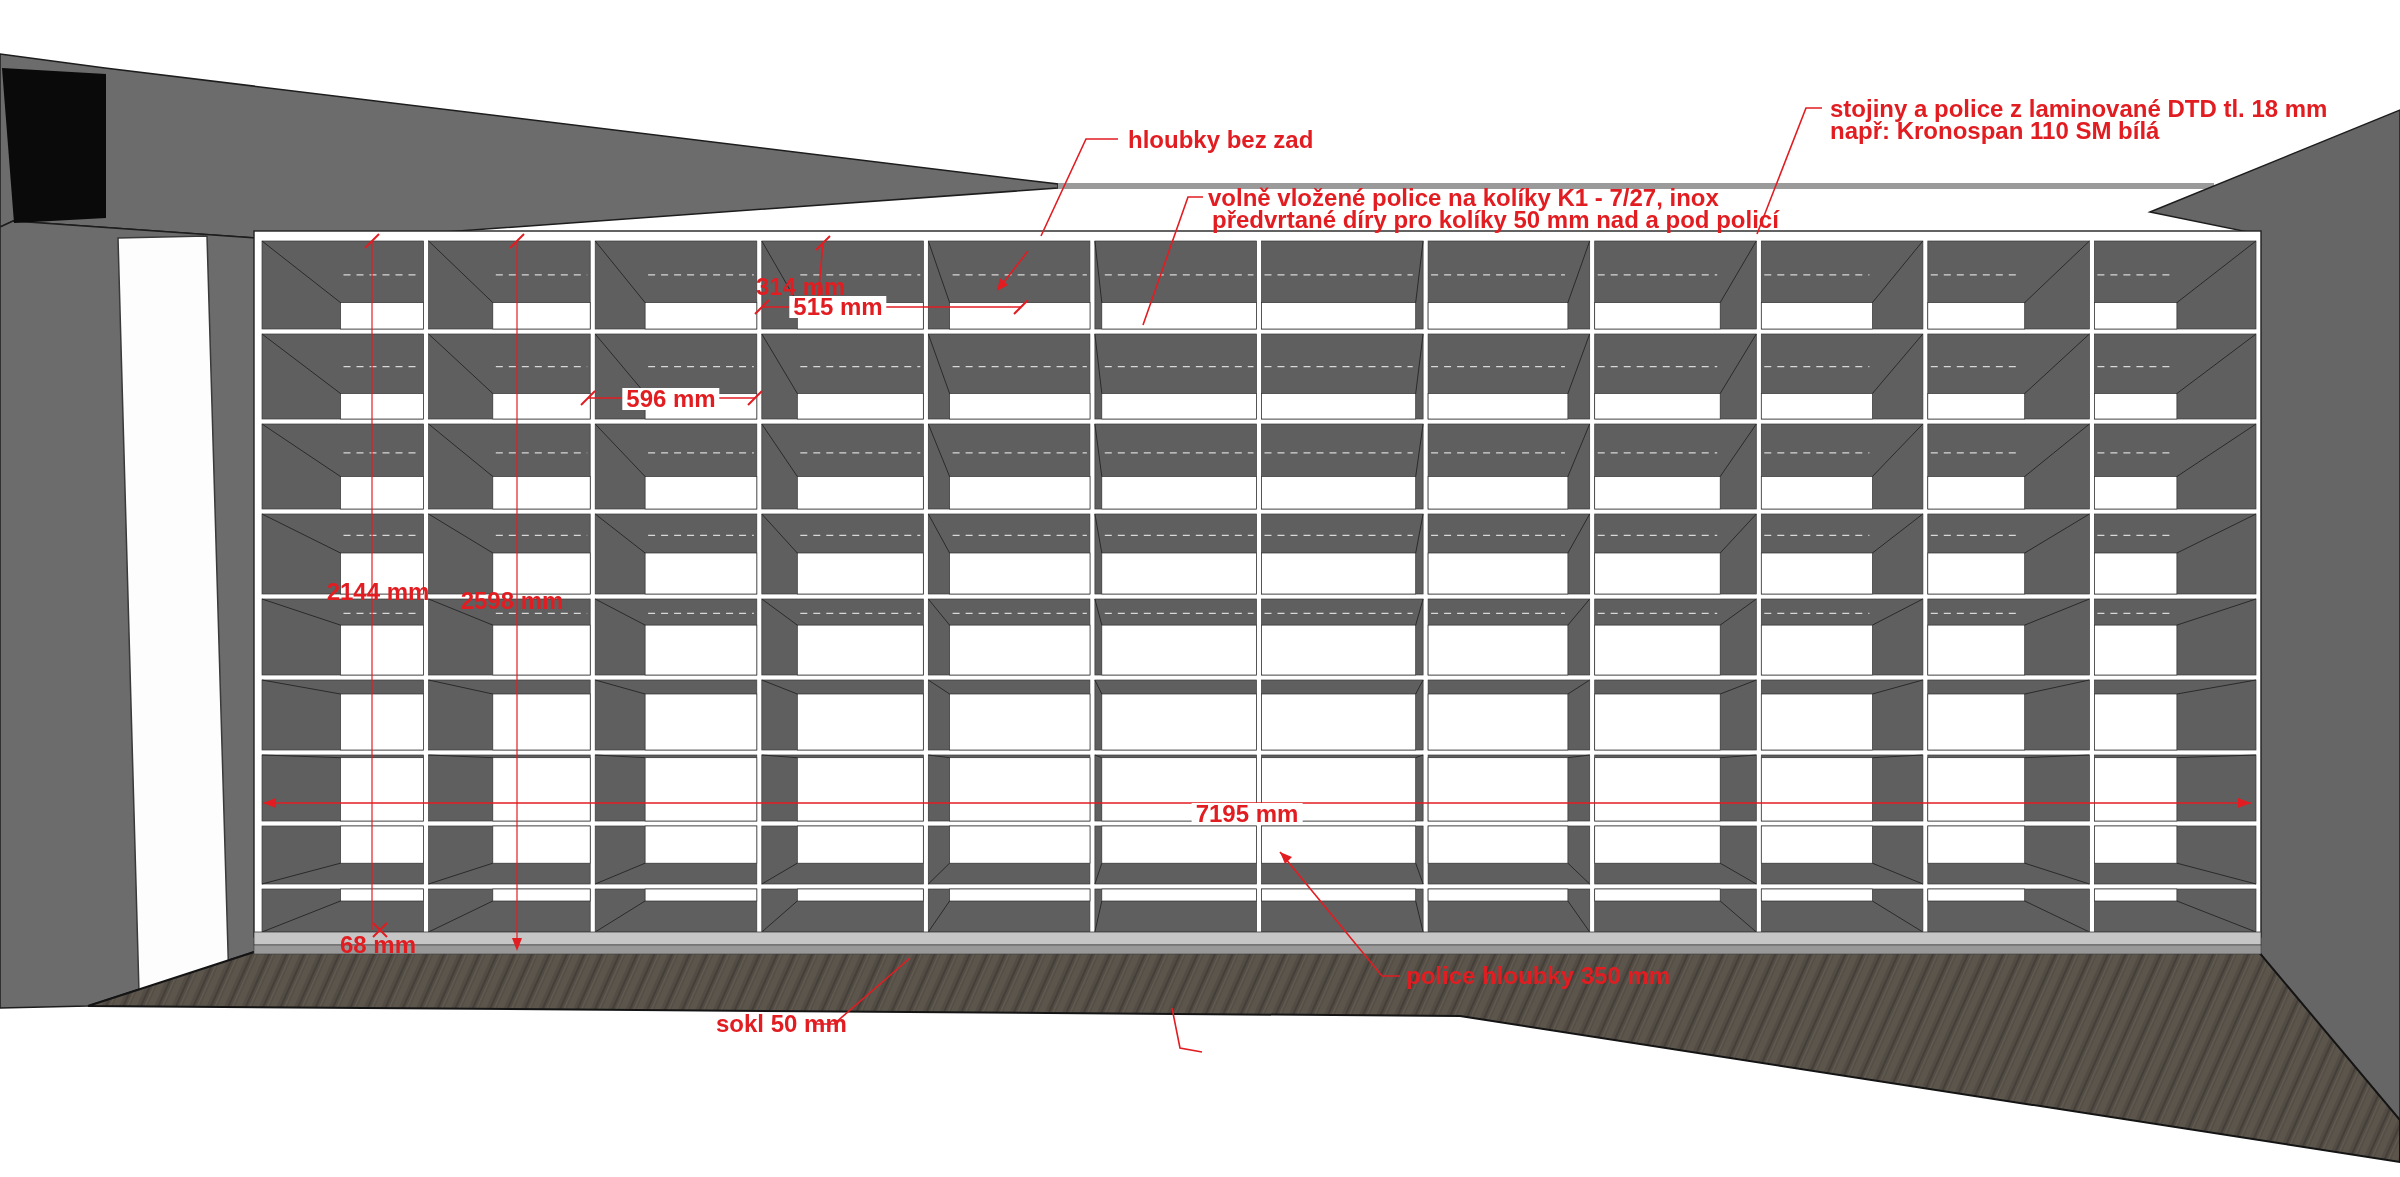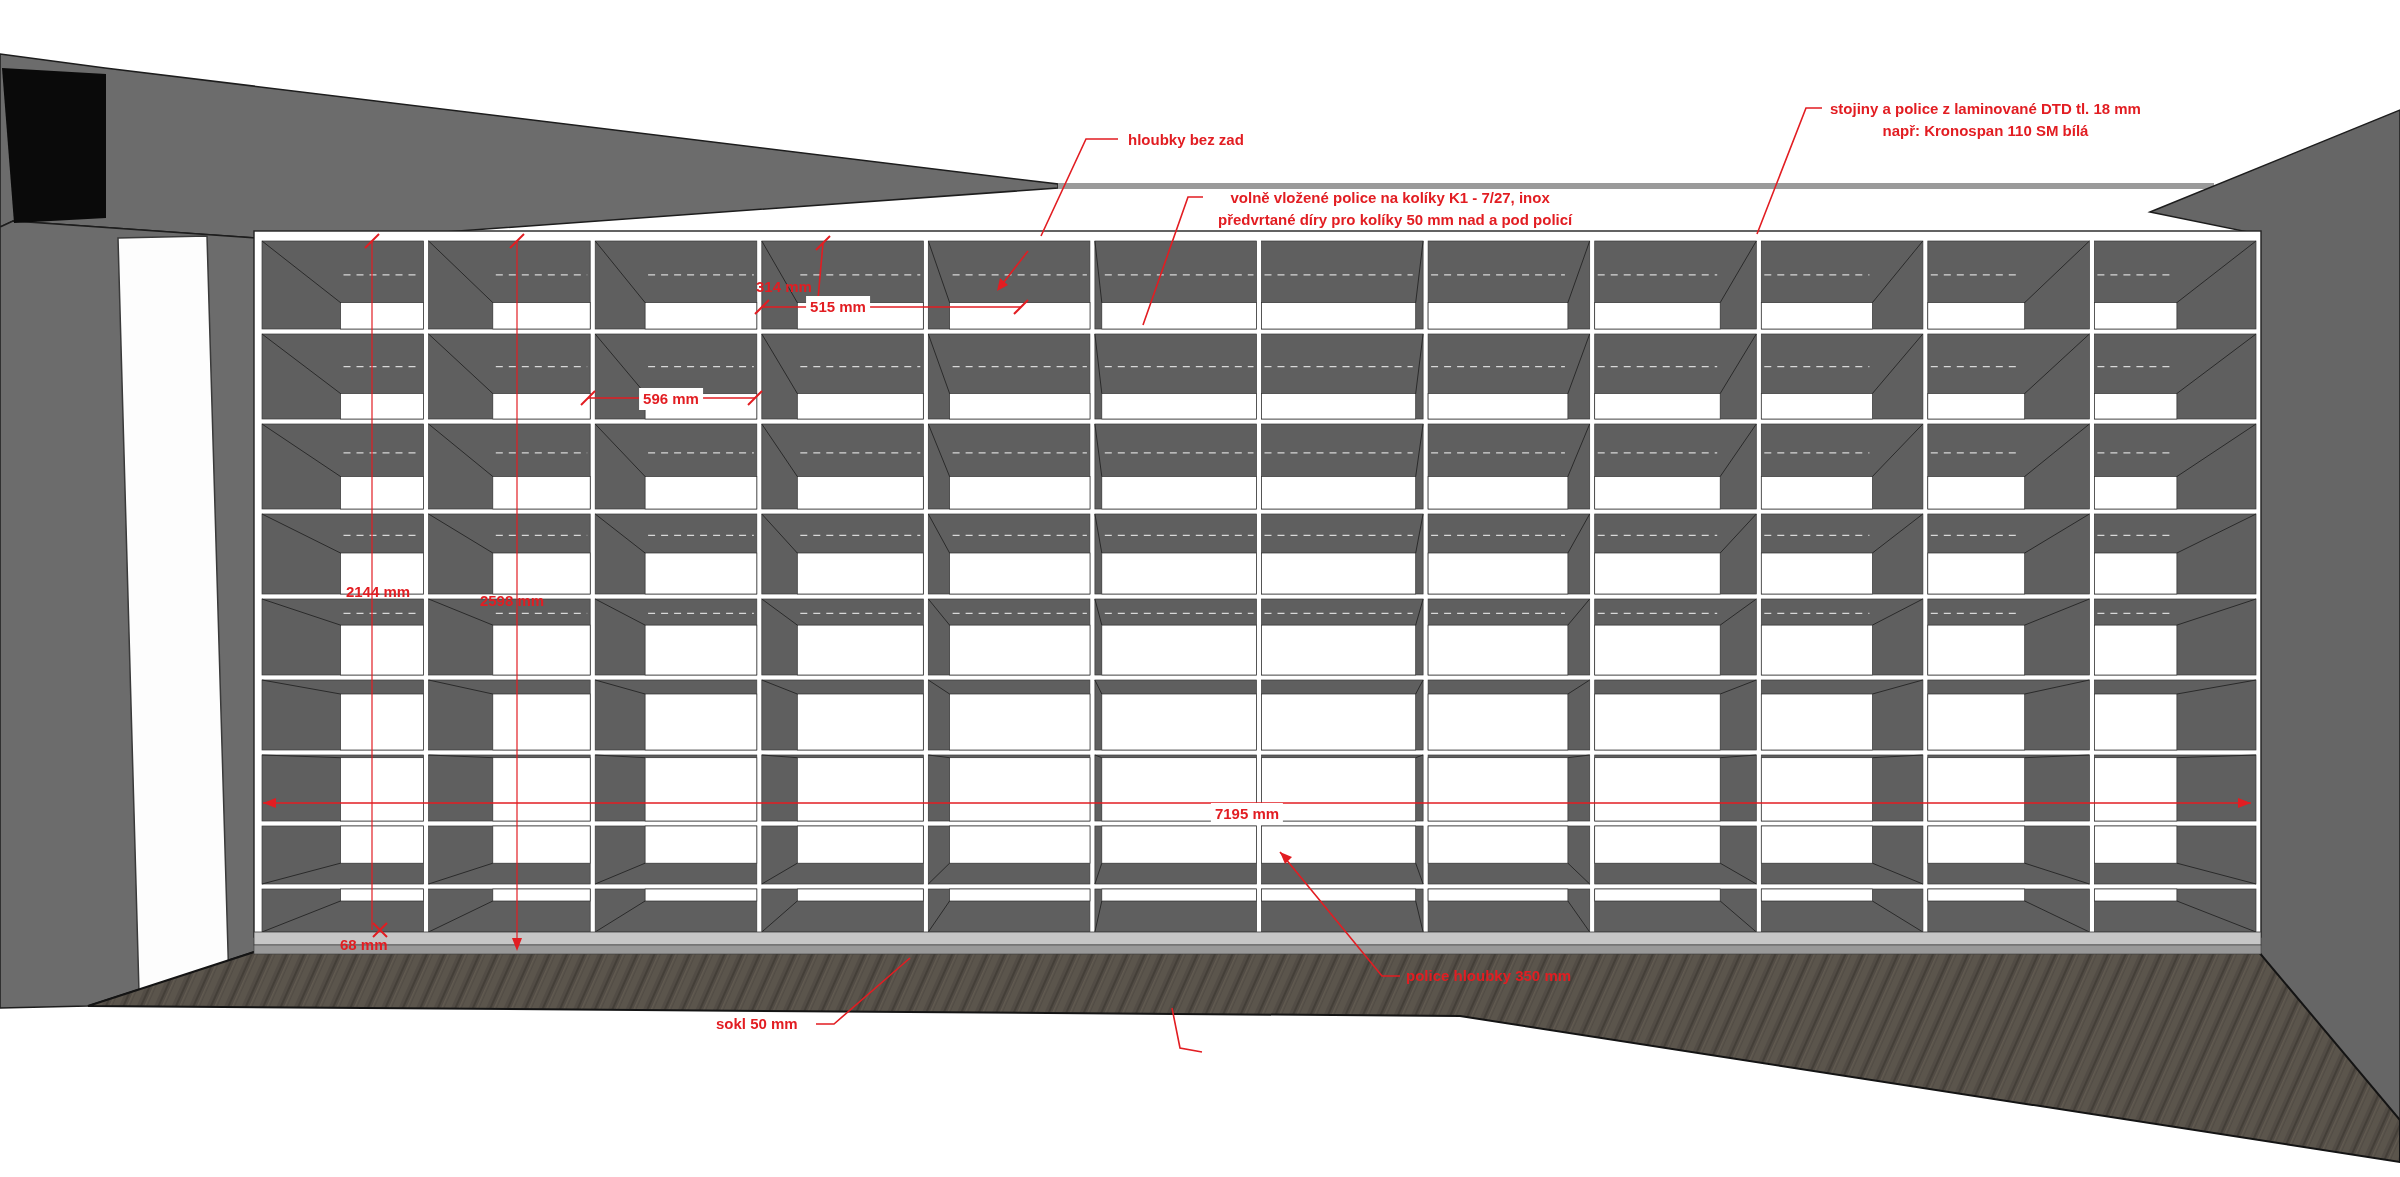--- a/index.html
+++ b/index.html
@@ -1,21 +1,21 @@
 <!DOCTYPE html>
 <html><head>
 <meta charset="utf-8">
 <style>
   html,body{margin:0;padding:0;background:#ffffff;}
   body{width:2400px;height:1177px;position:relative;font-family:"Liberation Sans",sans-serif;}
   #stage{position:absolute;left:0;top:0;width:2400px;height:1177px;}
   #scene{position:absolute;left:0;top:0;}
-  .lbl{position:absolute;color:#e21d22;font-weight:bold;font-size:15px;line-height:22px;white-space:nowrap;text-align:center;}
+  .lbl{position:absolute;color:#e21d22;font-weight:bold;font-size:24px;line-height:22px;white-space:nowrap;}
   .lbl .sub{display:block;}
-  .indent{margin-left:10px;}
+  .indent{margin-left:4px;}
   .dim-center{transform:translate(-50%,-50%);}
   .dim-bg{background:#ffffff;padding:0 4px;}
 </style>
 </head>
 <body>
 
 <div id="stage">
   <svg id="scene" width="2400" height="1177" viewBox="0 0 2400 1177">
     <defs>
       <pattern id="wood" width="16" height="16" patternUnits="userSpaceOnUse" patternTransform="rotate(24)">

